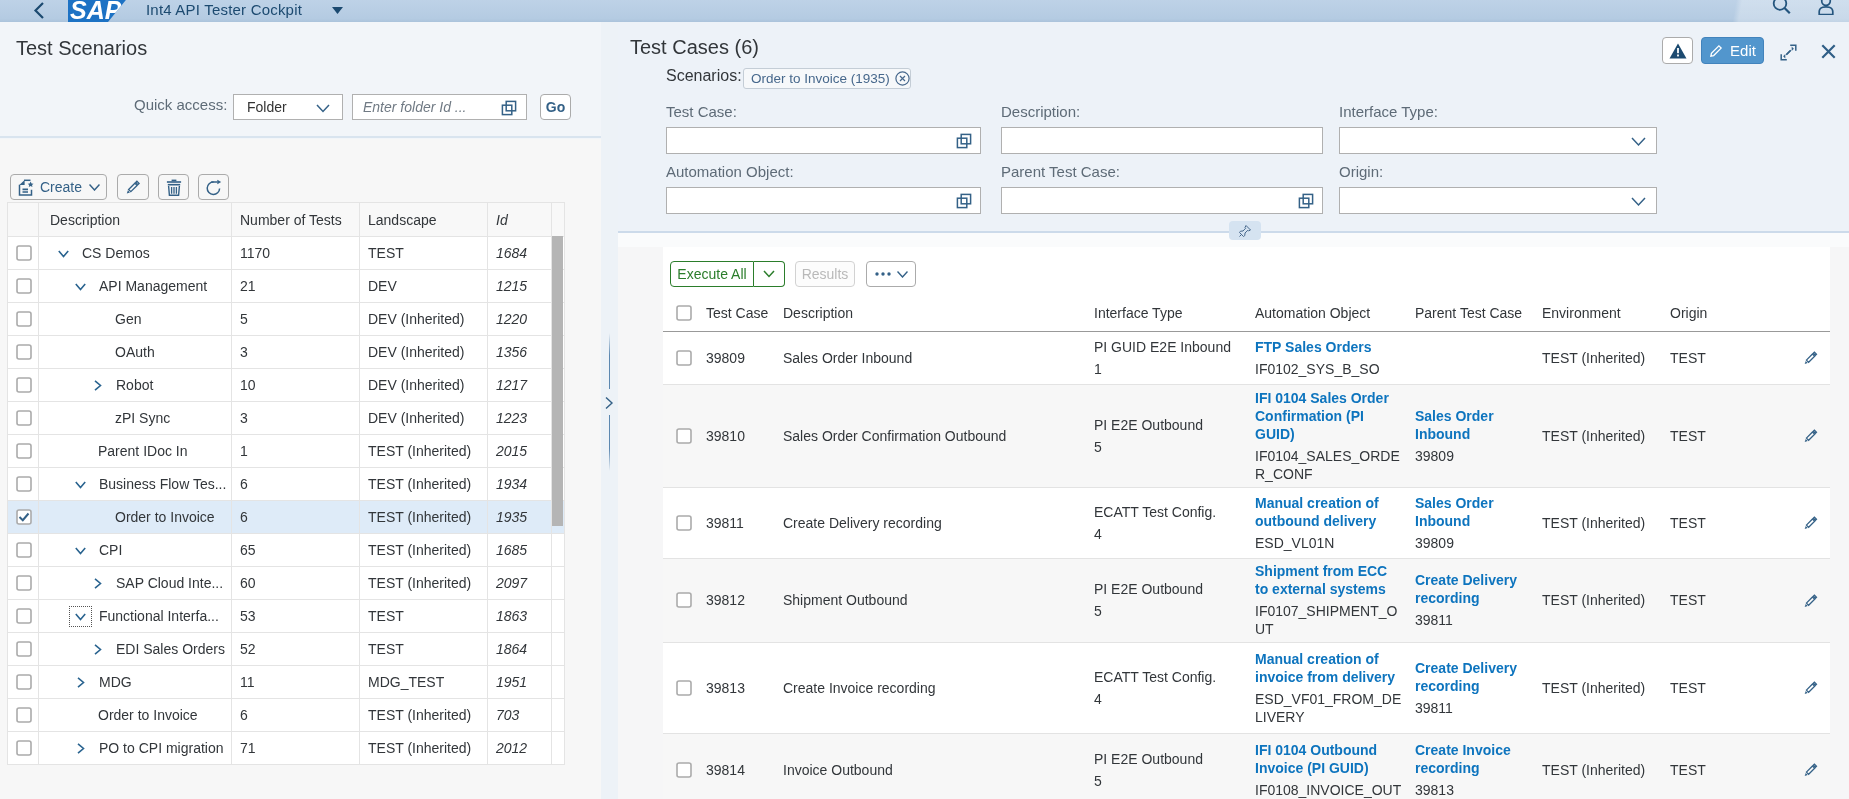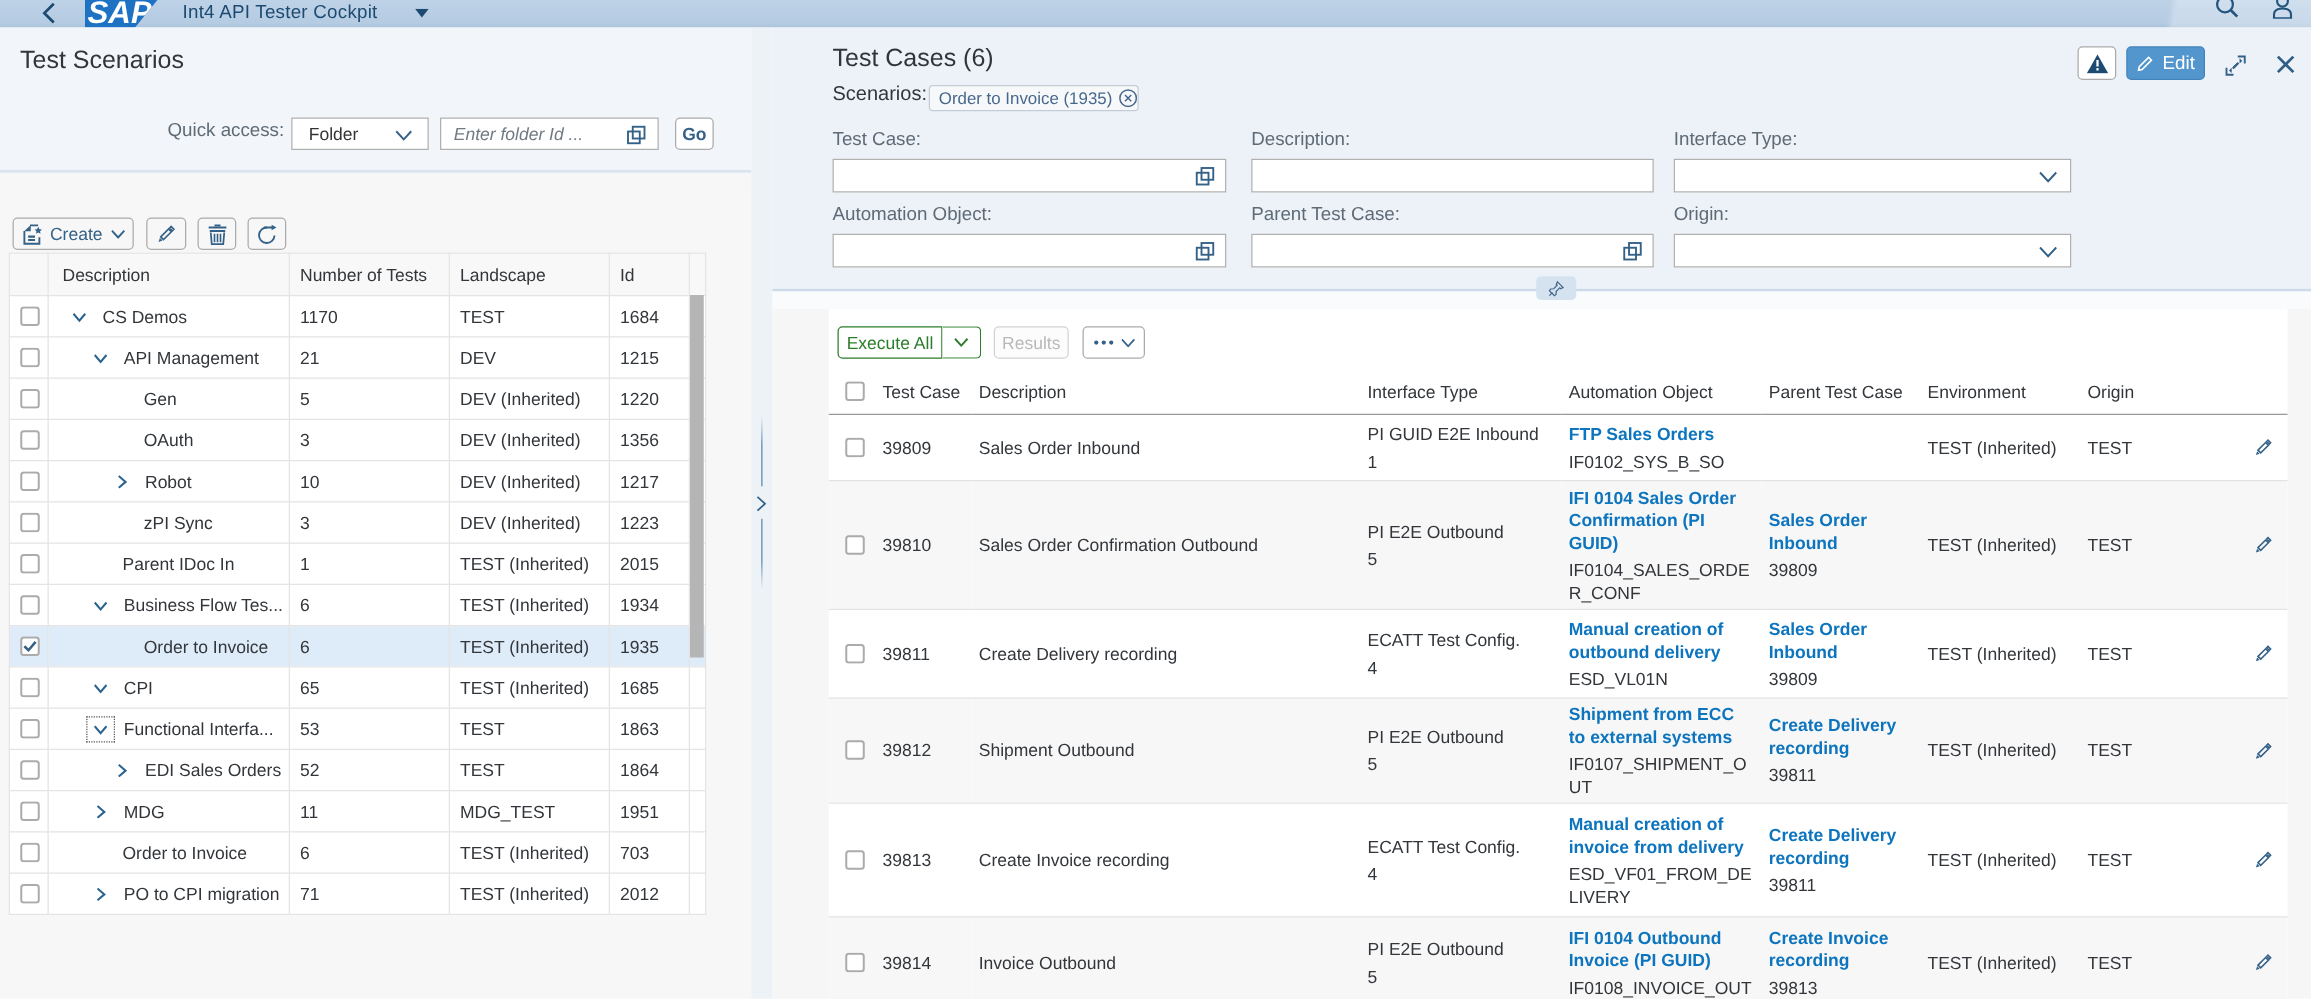--- a/index.html
+++ b/index.html
@@ -28,21 +28,21 @@
   display:flex; align-items:center; justify-content:center; color:#346187; font-size:14px; }
 h1.t { position:absolute; font-size:20px; font-weight:normal; color:#32363a; }
 .ic { stroke:#346187; fill:none; stroke-width:1.5; }
 
 #lt { left:7px; top:202px; width:557px; border-collapse:collapse; table-layout:fixed; background:#fff; font-size:14px; }
 #lt th, #lt td { border:1px solid #e4e4e4; padding:0; font-weight:normal; text-align:left; color:#32363a; overflow:hidden; white-space:nowrap; }
 #lt tr { height:33px; }
 #lt tr.lth { height:34px; }
 #lt tr.lth th { background:#f8f8f8; color:#32363a; }
 #lt .c0 { width:31px; } #lt .c1 { width:193px; } #lt .c2 { width:128px; padding-left:8px; }
-#lt .c3 { width:128px; padding-left:8px; } #lt .c4 { width:64px; padding-left:8px; } #lt .c5 { width:13px; }
+#lt .c3 { width:128px; padding-left:8px; } #lt .c4 { width:64px; padding-left:8px;font-style:italic; } #lt .c5 { width:13px; }
 #lt td.c0 svg { margin-left:8px; }
 #lt tr.sel td { background:#deebf8; }
 .tr1 { display:flex; align-items:center; }
 .chv { display:inline-flex; width:11px; justify-content:center; }
 .chv.cfoc { outline:1px dotted #555; outline-offset:5px; }
 #lscroll { position:absolute; left:552px; top:236px; width:11px; height:290px; background:#b5b5b5; }
 
 #rt { left:663px; top:295px; width:1167px; border-collapse:collapse; table-layout:fixed; background:transparent; font-size:14px; }
 #rt th, #rt td { padding:0 6px; text-align:left; vertical-align:middle; color:#32363a; }
 #rt tr { border-bottom:1px solid #e3e3e3; }
@@ -336,20 +336,41 @@
         <td class="c4">1685</td>
         <td class="c5"></td>
       </tr>
 <tr>
         <td class="c0">
           <svg width="16" height="16" viewBox="0 0 16 16">
             <rect x="1" y="1" width="14" height="14" rx="2" fill="#fff" stroke="#ababab" stroke-width="1.6"></rect>
           </svg>
         </td>
         <td class="c1">
+          <div class="tr1" style="padding-left:53px">
+            <span class="chv">
+              <svg width="8" height="11" viewBox="0 0 8 11" style="margin-top:0px">
+                <path d="M1 0.8 L6.5 5.5 L1 10.2" stroke="#29638f" stroke-width="1.6" fill="none"></path>
+              </svg>
+            </span>
+            <span style="margin-left:13px">SAP Cloud Inte...</span>
+          </div>
+        </td>
+        <td class="c2">60</td>
+        <td class="c3">TEST (Inherited)</td>
+        <td class="c4">2097</td>
+        <td class="c5"></td>
+      </tr>
+<tr>
+        <td class="c0">
+          <svg width="16" height="16" viewBox="0 0 16 16">
+            <rect x="1" y="1" width="14" height="14" rx="2" fill="#fff" stroke="#ababab" stroke-width="1.6"></rect>
+          </svg>
+        </td>
+        <td class="c1">
           <div class="tr1" style="padding-left:36px">
             <span class="chv cfoc">
               <svg width="11" height="8" viewBox="0 0 11 8" style="margin-top:1px">
                 <path d="M0.8 1 L5.5 6.5 L10.2 1" stroke="#29638f" stroke-width="1.6" fill="none"></path>
               </svg>
             </span>
             <span style="margin-left:13px">Functional Interfa...</span>
           </div>
         </td>
         <td class="c2">53</td>
@@ -440,21 +461,21 @@
 
 <div id="split">
   <div class="abs" style="left:8px;top:311px;width:1px;height:56px;background:linear-gradient(180deg,rgba(91,135,176,0),#5b87b0 40%,#5b87b0)"></div>
   <div class="abs" style="left:8px;top:393px;width:1px;height:56px;background:linear-gradient(180deg,#5b87b0,#5b87b0 60%,rgba(91,135,176,0))"></div>
   <svg class="abs" style="left:3px;top:374px" width="10" height="14" viewBox="0 0 10 14">
     <path d="M2 1.5 L8 7 L2 12.5" stroke="#346187" stroke-width="1.4" fill="none"></path>
   </svg>
 </div>
 
 <div id="rhead"></div>
-<h1 class="t" style="left:666px;top:36px;">Test Cases (6)</h1>
+<h1 class="t" style="left:630px;top:36px;">Test Cases (6)</h1>
 <span class="abs" style="left:666px;top:67px;font-size:16px;color:#32363a;">Scenarios:</span>
 <div class="abs" style="left:743px;top:68px;width:168px;height:21px;background:#f6f8fa;border:1px solid #c4cdd6;border-radius:3px;display:flex;align-items:center;">
       <span style="margin-left:7px;font-size:13.5px;color:#47688c;">Order to Invoice (1935)</span>
       <svg style="margin-left:5px" width="15" height="15" viewBox="0 0 15 15">
         <circle cx="7.5" cy="7.5" r="6.6" stroke="#47688c" stroke-width="1.2" fill="none"></circle>
         <path d="M5 5 L10 10 M10 5 L5 10" stroke="#47688c" stroke-width="1.2"></path>
       </svg>
     </div>
 <div class="btn" style="left:1662px;top:37px;width:31px;height:27px;">
       <svg width="18" height="16" viewBox="0 0 18 16">

